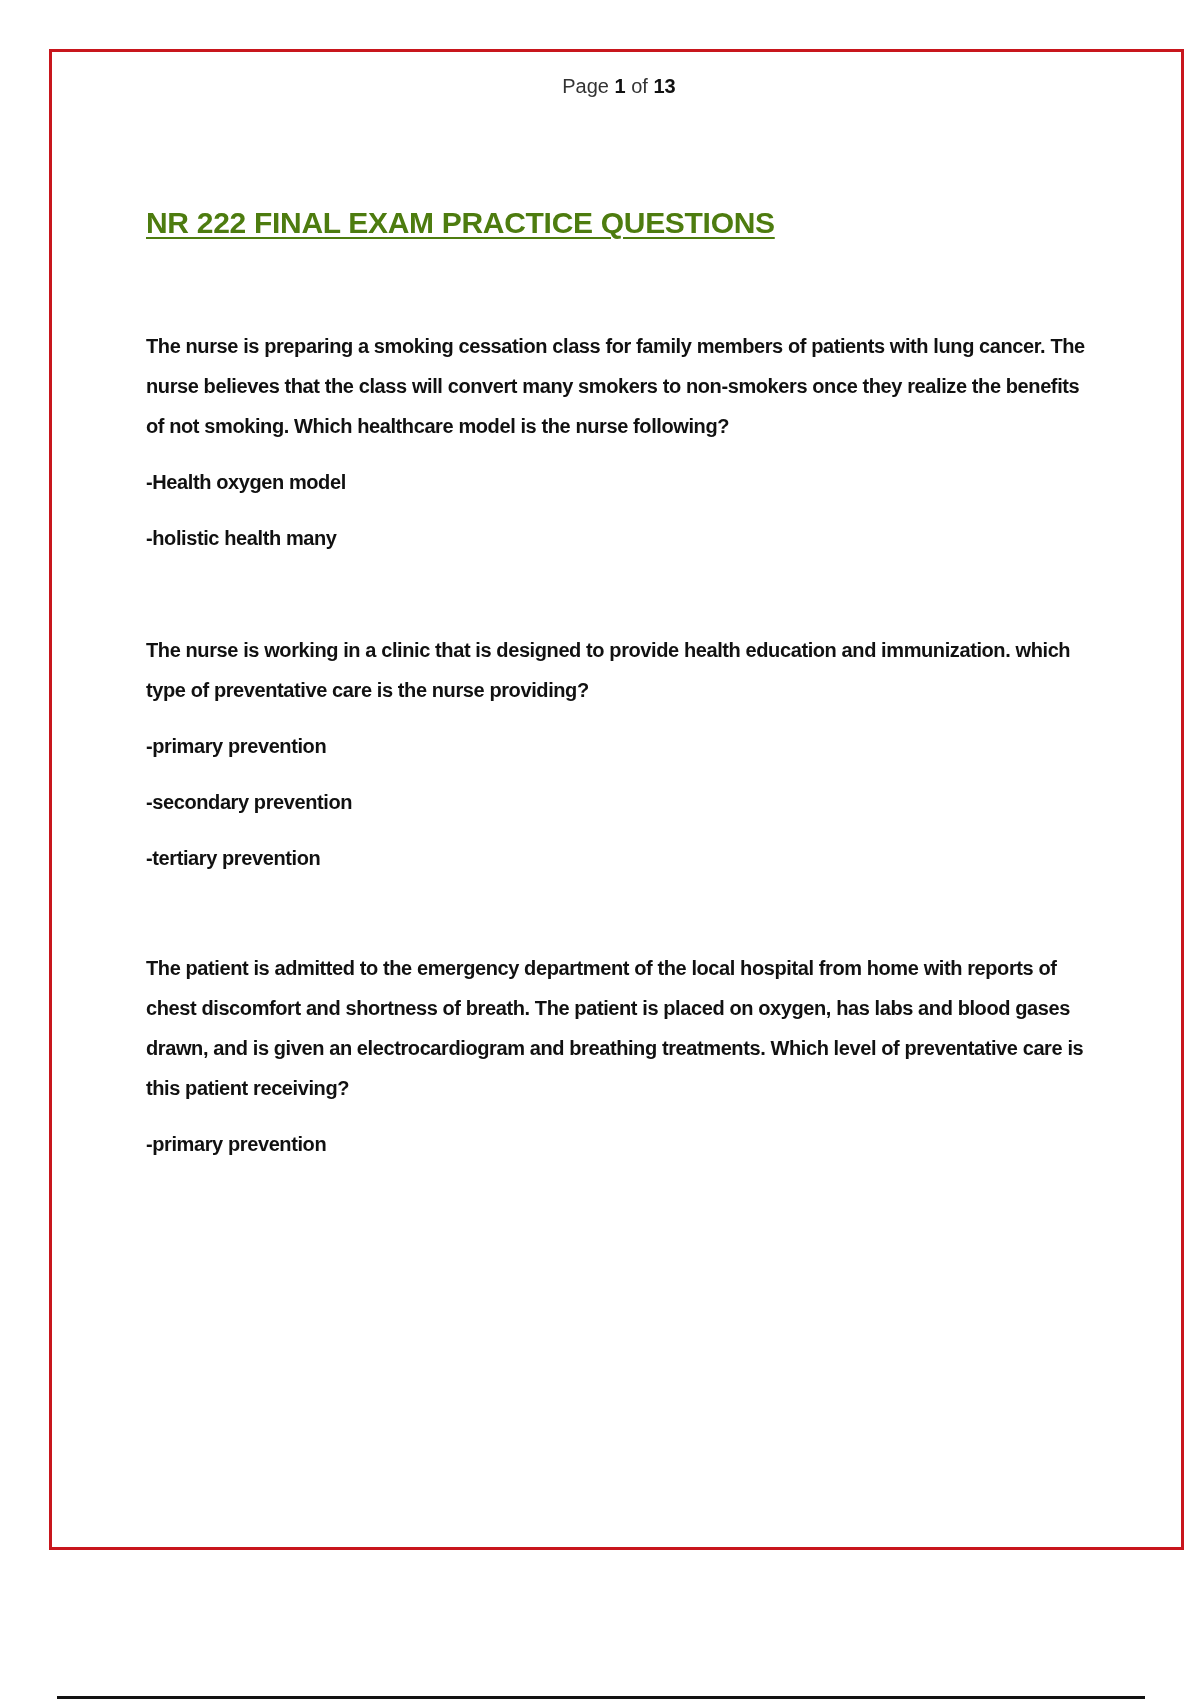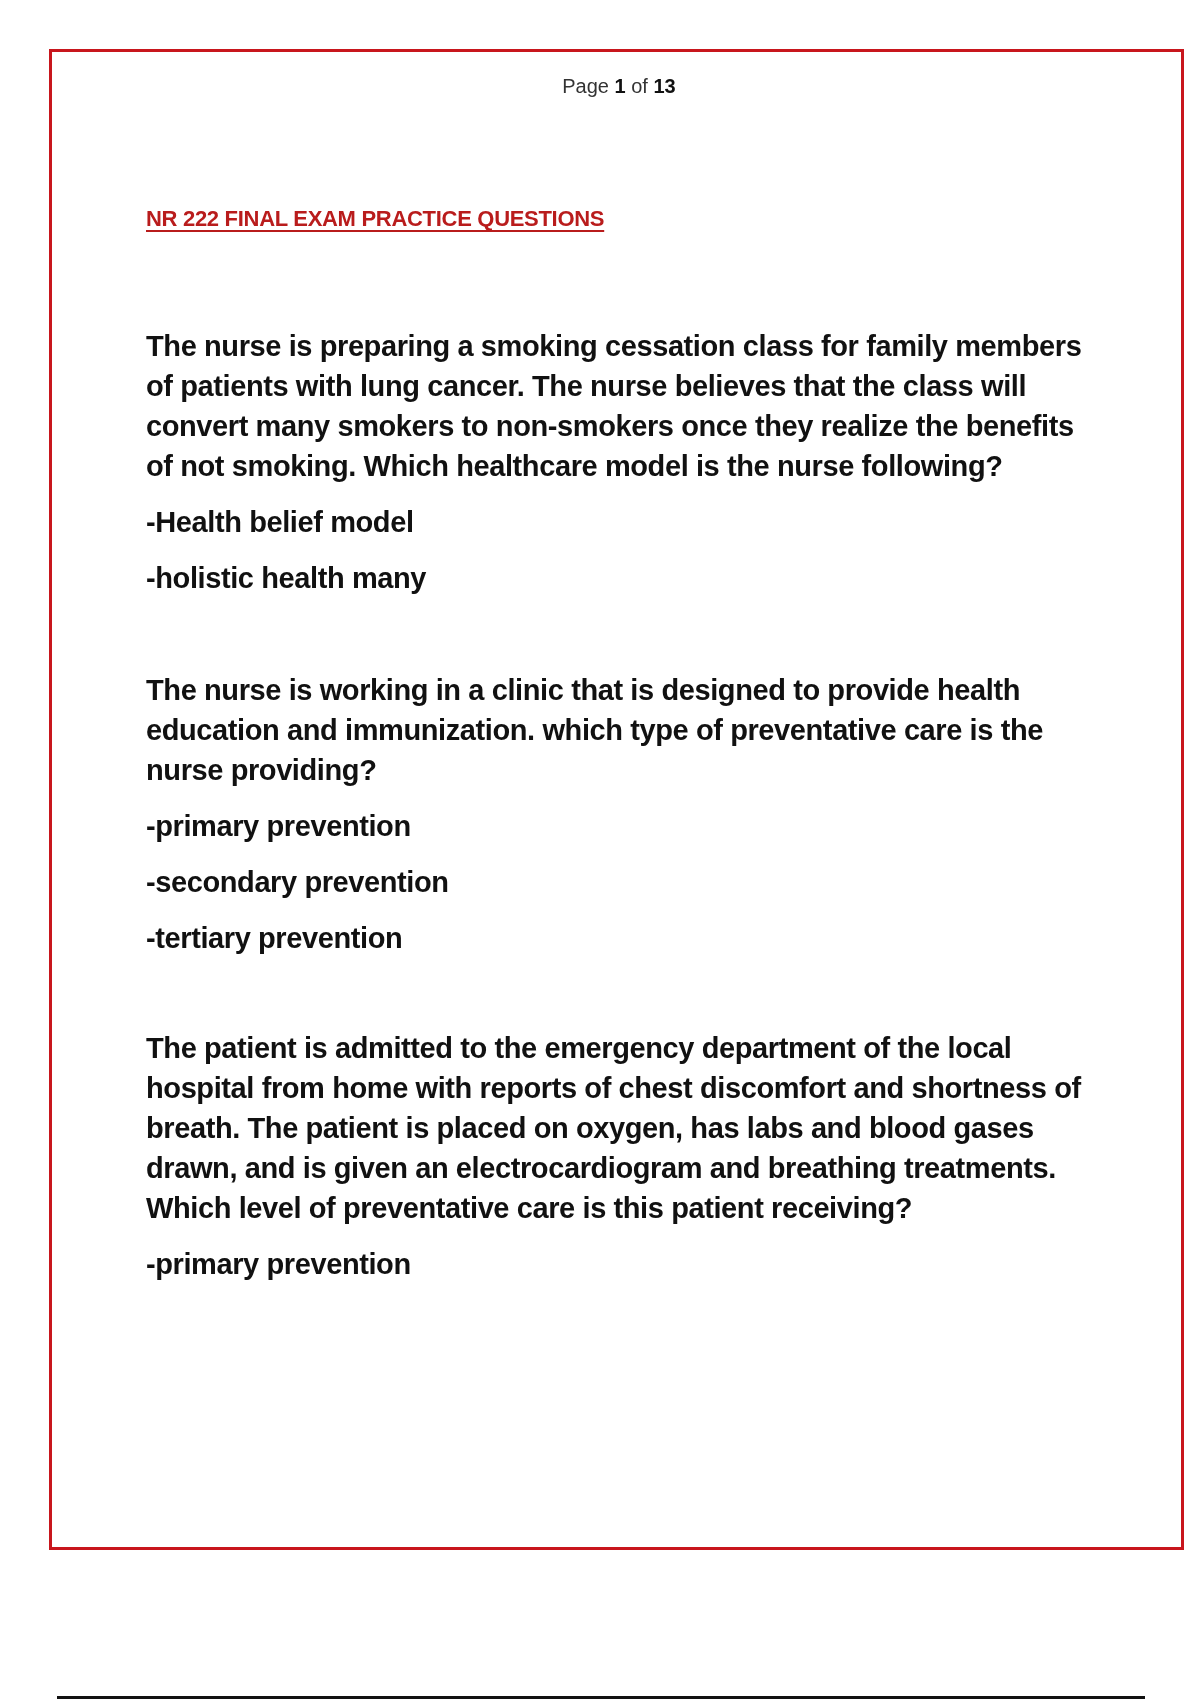--- a/index.html
+++ b/index.html
@@ -34,37 +34,37 @@
       color: #333333;
     }
     .page-number b {
       color: #111111;
       font-weight: bold;
     }
     .doc-title {
       position: absolute;
       left: 146px;
       top: 206px;
-      font-size: 22px;
+      font-size: 30px;
       font-weight: bold;
-      color: #b91c1c;
+      color: #4d7c0f;
       text-decoration: underline;
       text-decoration-thickness: 2px;
       text-underline-offset: 4px;
       letter-spacing: -0.3px;
       margin: 0;
       text-align: right;
     }
     .content {
       position: absolute;
       left: 146px;
       top: 326px;
       width: 950px;
       font-weight: bold;
-      font-size: 29px;
+      font-size: 20px;
       letter-spacing: -0.4px;
     }
     .question-stem {
       line-height: 40px;
       margin: 0 0 16px 0;
     }
     .option {
       line-height: 40px;
       margin: 0 0 16px 0;
     }
@@ -92,21 +92,21 @@
   <span>of</span>
   <b>13</b>
 </div>
 
 <h1 class="doc-title">NR 222 FINAL EXAM PRACTICE QUESTIONS</h1>
 
 <div class="content">
 
   <div class="question-block">
     <p class="question-stem">The nurse is preparing a smoking cessation class for family members of patients with lung cancer. The nurse believes that the class will convert many smokers to non-smokers once they realize the benefits of not smoking. Which healthcare model is the nurse following?</p>
-    <p class="option">-Health belief model</p>
+    <p class="option">-Health oxygen model</p>
     <p class="option">-holistic health many</p>
   </div>
 
   <div class="question-block q2">
     <p class="question-stem">The nurse is working in a clinic that is designed to provide health education and immunization. which type of preventative care is the nurse providing?</p>
     <p class="option">-primary prevention</p>
     <p class="option">-secondary prevention</p>
     <p class="option">-tertiary prevention</p>
   </div>
 

